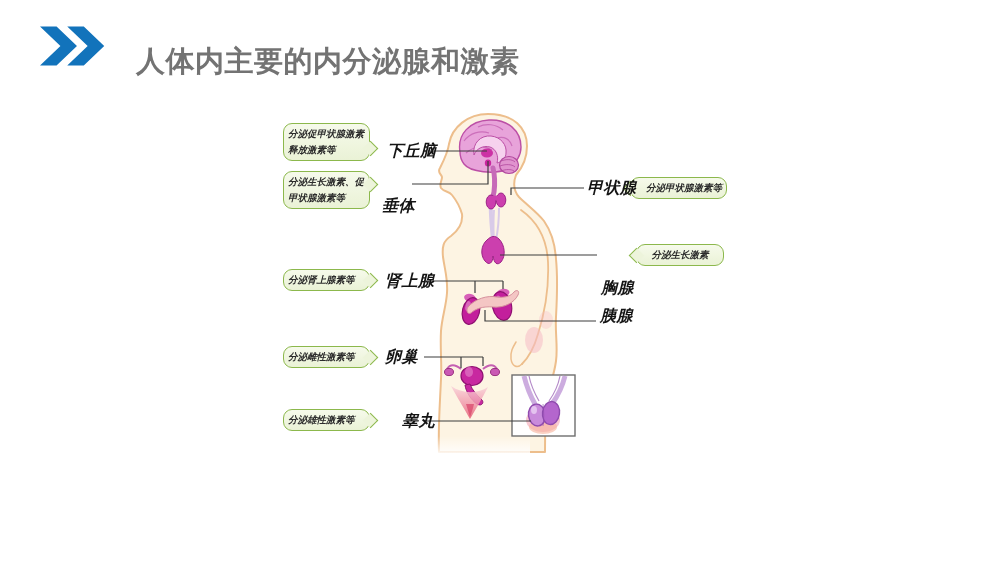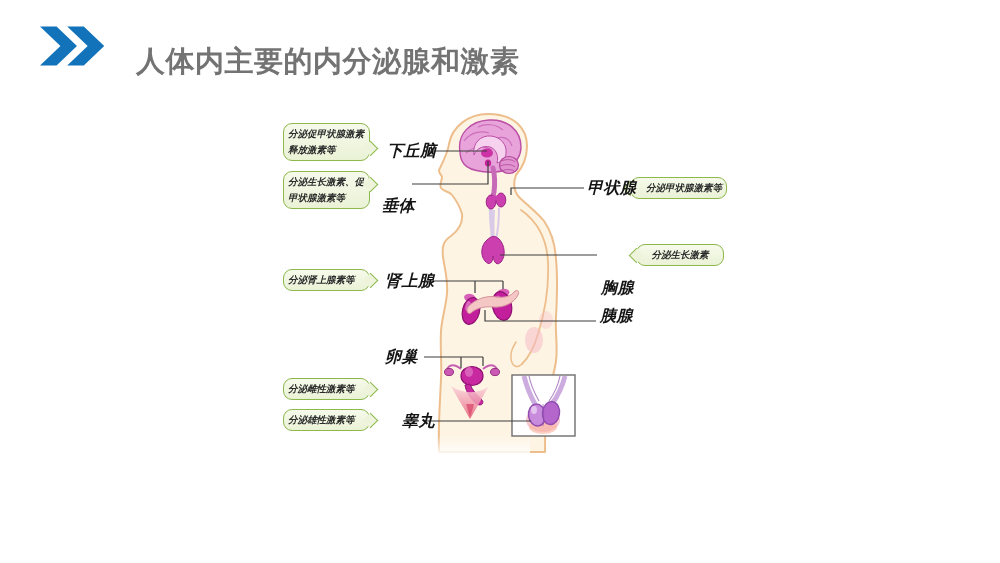--- a/index.html
+++ b/index.html
@@ -166,21 +166,21 @@
       <i class="tail r"></i>
     </div>
     <div class="callout tail-high" style="left:283px;top:171px;width:87px;">
       <span class="txt">分泌生长激素、促甲状腺激素等</span>
       <i class="tail r"></i>
     </div>
     <div class="callout" style="left:283px;top:269px;width:87px;">
       <span class="txt">分泌肾上腺素等</span>
       <i class="tail r"></i>
     </div>
-    <div class="callout" style="left:283px;top:346px;width:87px;margin-top:32px;">
+    <div class="callout" style="left:283px;top:346px;width:87px;">
       <span class="txt">分泌雌性激素等</span>
       <i class="tail r"></i>
     </div>
     <div class="callout" style="left:283px;top:409px;width:87px;">
       <span class="txt">分泌雄性激素等</span>
       <i class="tail r"></i>
     </div>
 
     <div class="callout center" style="left:630px;top:177px;width:97px;text-align:right;">
       <span class="txt">分泌甲状腺激素等</span>

